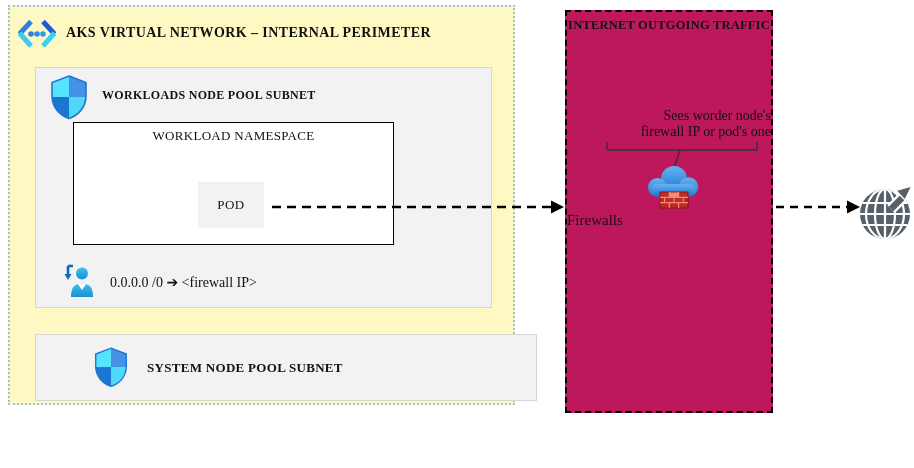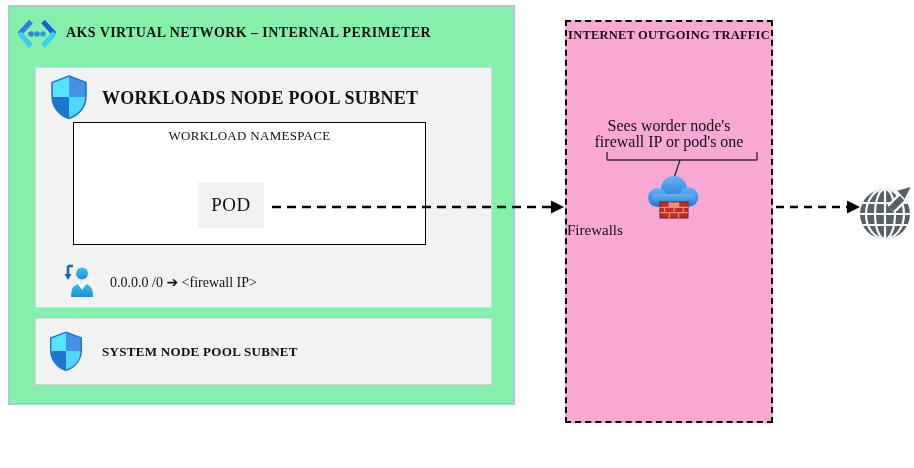--- a/index.html
+++ b/index.html
@@ -7,45 +7,45 @@
     --pod-fill:#f2f2f2; --ink:#111111; --line-black:#000000;
   }
   html,body{margin:0;padding:0;background:#ffffff;}
   #canvas{
     position:relative;width:914px;height:468px;overflow:hidden;background:#fff;
     font-family:"Liberation Serif","DejaVu Serif",serif;color:var(--ink);
   }
   .abs{position:absolute;}
 
   
-  #aks-box{left:8px;top:5px;width:503px;height:396px;border:2px dotted var(--vnet-border);background:#86efac;}
+  #aks-box{left:8px;top:5px;width:503px;height:396px;border:2px dotted var(--vnet-border);background:#fef9c3;}
   #aks-title{left:56px;top:18px;font-size:14px;font-weight:bold;letter-spacing:.4px;white-space:nowrap;}
   #vnet-icon{left:4px;top:8px;}
 
   
   .subnet{background:var(--subnet-fill);border:1px solid var(--subnet-border);}
   #workloads-subnet{left:25px;top:60px;width:455px;height:239px;}
   #workloads-shield{left:13px;top:7px;}
-  #workloads-label{left:66px;top:20px;font-size:18px;font-weight:bold;letter-spacing:.3px;white-space:nowrap;}
+  #workloads-label{left:66px;top:20px;font-size:12px;font-weight:bold;letter-spacing:.3px;white-space:nowrap;}
 
-  #namespace-box{left:37px;top:54px;width:319px;height:121px;border:1.5px solid var(--line-black);background:#fff;padding-left:32px;}
+  #namespace-box{left:37px;top:54px;width:319px;height:121px;border:1.5px solid var(--line-black);background:#fff;}
   #namespace-title{left:0;top:5px;width:100%;text-align:center;font-size:13px;letter-spacing:.3px;}
-  #pod-box{left:124px;top:59px;width:66px;height:46px;background:var(--pod-fill);display:flex;align-items:center;justify-content:center;font-size:19px;letter-spacing:.5px;}
+  #pod-box{left:124px;top:59px;width:66px;height:46px;background:var(--pod-fill);display:flex;align-items:center;justify-content:center;font-size:13px;letter-spacing:.5px;}
 
   #route-row{left:28px;top:193px;height:42px;display:flex;align-items:center;gap:14px;}
   #route-text{font-size:14px;white-space:nowrap;}
 
-  #system-subnet{left:25px;top:311px;width:455px;height:65px;display:flex;align-items:center;}
+  #system-subnet{left:25px;top:327px;width:455px;height:65px;display:flex;align-items:center;padding-left:45px;}
   #system-shield{margin-left:12px;flex:0 0 auto;}
   #system-label{margin-left:18px;font-size:13px;font-weight:bold;letter-spacing:.3px;white-space:nowrap;}
 
   
-  #internet-box{left:565px;top:20px;width:204px;height:399px;border:2px dashed var(--line-black);background:#f9a8d4;}
+  #internet-box{left:565px;top:10px;width:204px;height:399px;border:2px dashed var(--line-black);background:#be185d;}
   #internet-title{left:0;top:6px;width:100%;text-align:center;font-size:12.5px;font-weight:bold;letter-spacing:.2px;}
-  #internet-note{left:0;top:96px;width:100%;text-align:center;font-size:16px;line-height:15.5px;}
+  #internet-note{left:0;top:96px;width:100%;text-align:right;font-size:14px;line-height:15.5px;}
   #bracket-svg{left:0;top:126px;}
   #cloud-icon{left:77px;top:150px;}
   #firewalls-label{left:0;top:200px;width:100%;text-align:left;font-size:15px;}
 
   
   #arrow-pod-internet{left:268px;top:196px;}
   #arrow-internet-globe{left:774px;top:196px;}
   #globe-icon{left:859px;top:183px;}
 </style>
 </head>

